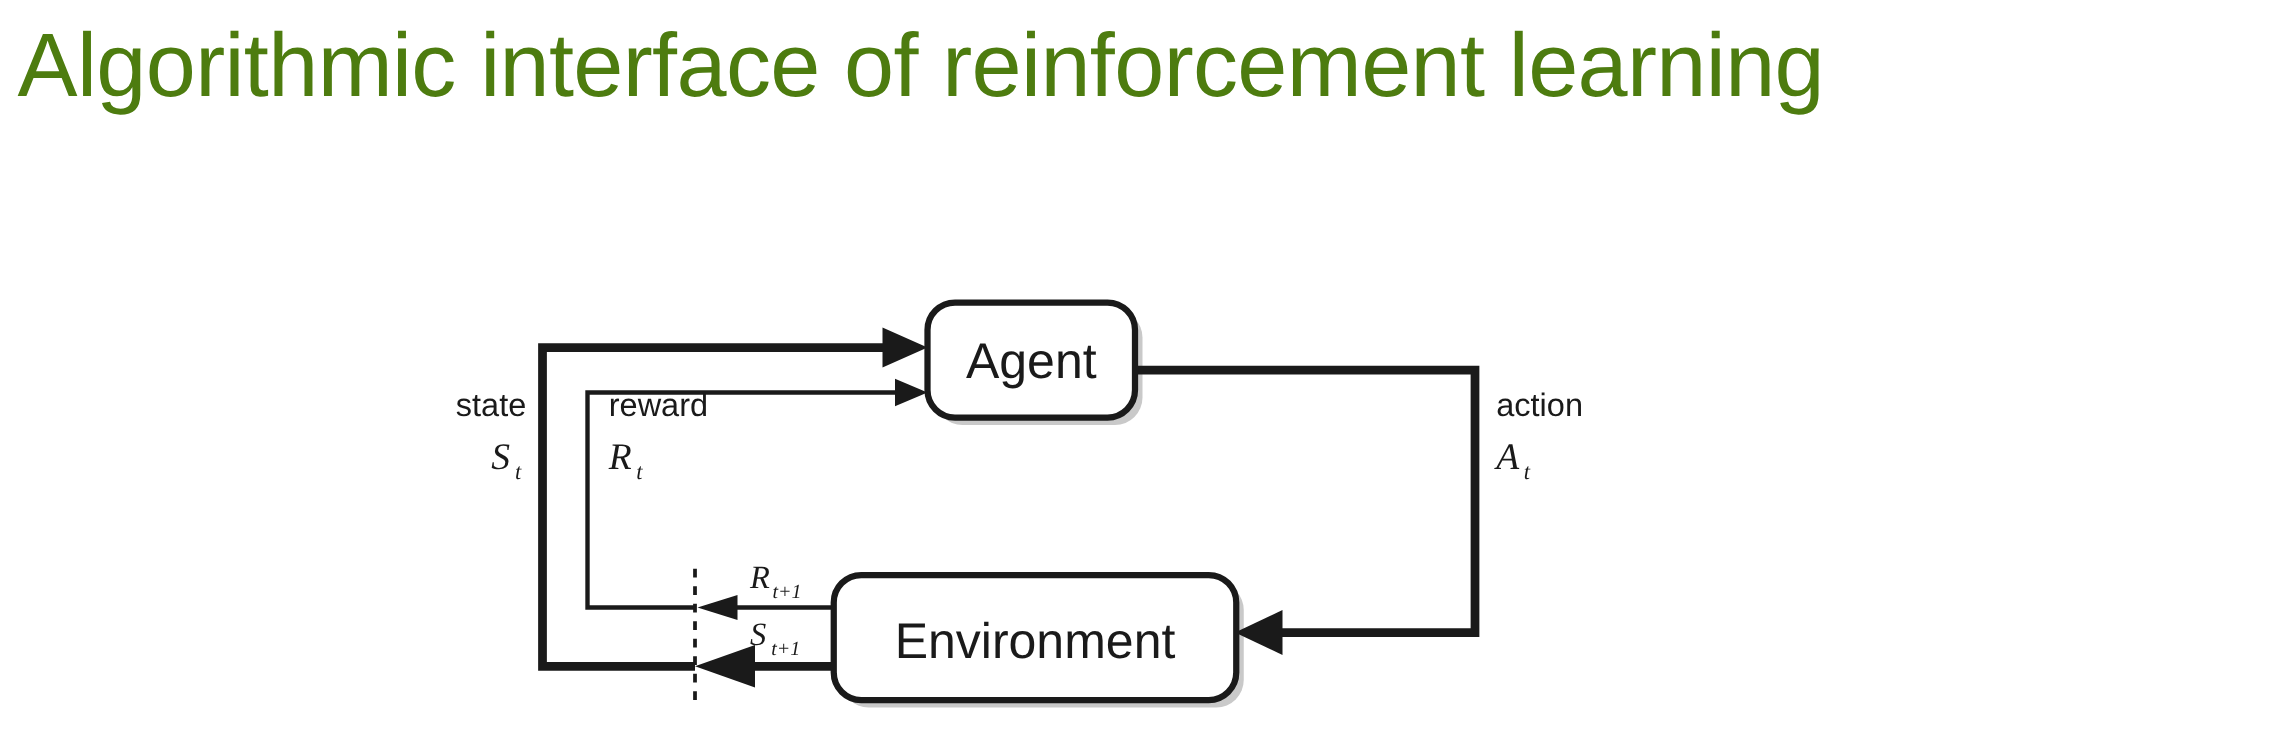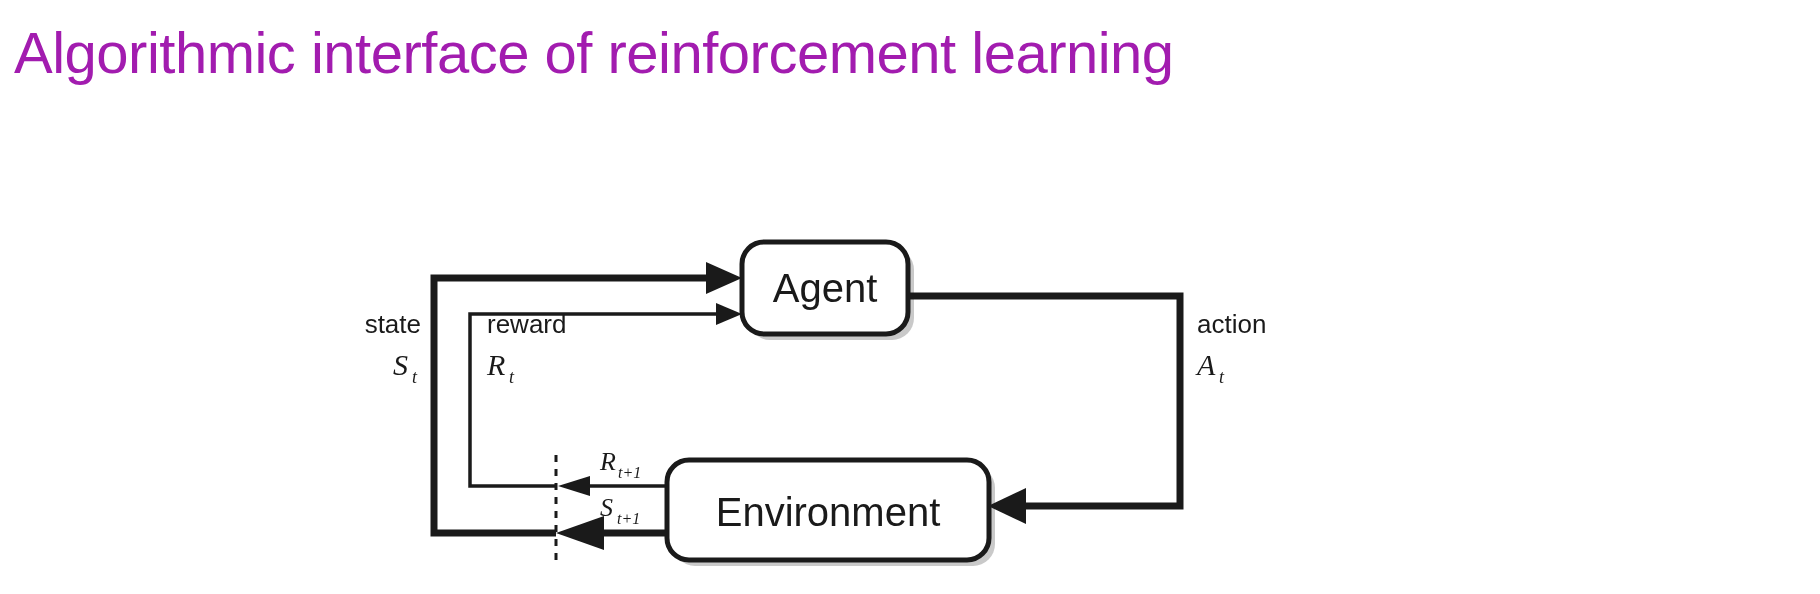--- a/index.html
+++ b/index.html
@@ -19,24 +19,24 @@
     width: 1820px;
     height: 594px;
     background: #ffffff;
   }
   #slide-title {
     position: absolute;
     left: 14px;
     top: 6px;
     width: 1800px;
     font-family: "Liberation Sans", sans-serif;
-    font-size: 58px;
+    font-size: 72px;
     line-height: 94px;
     font-weight: 400;
-    color: #a21caf;
+    color: #4d7c0f;
     letter-spacing: -0.5px;
     white-space: nowrap;
   }
   #diagram-wrap {
     position: absolute;
     left: 0px;
     top: 150px;
     width: 1820px;
     height: 444px;
     text-decoration: underline;

